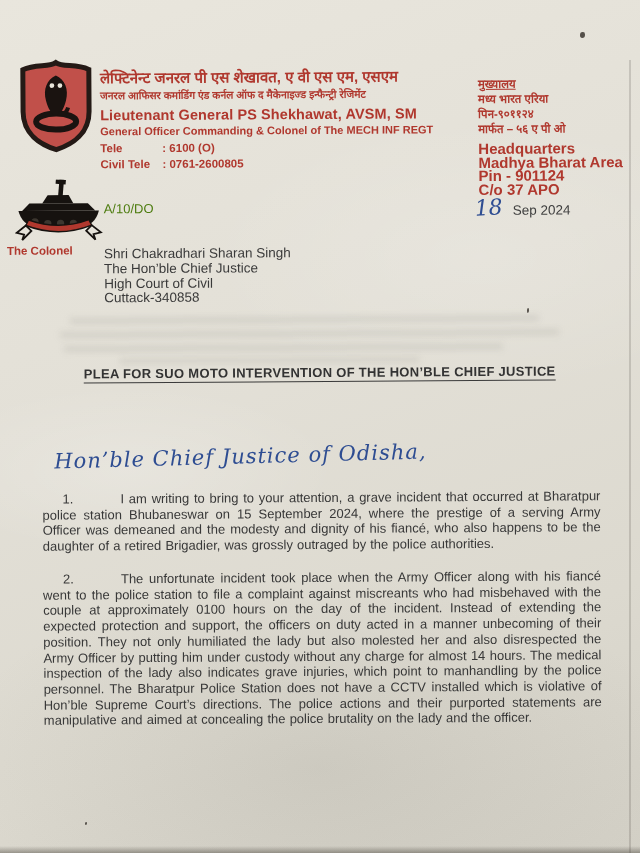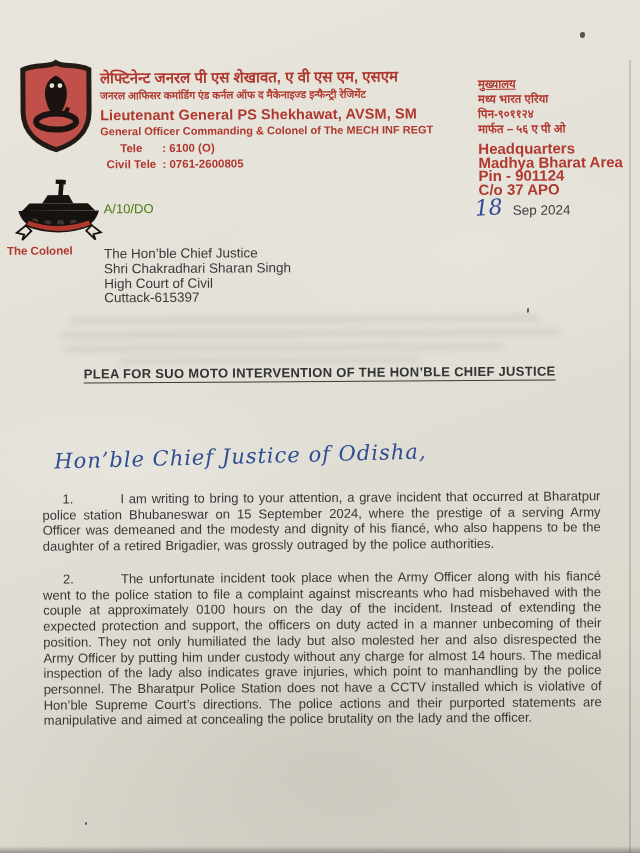--- a/index.html
+++ b/index.html
@@ -21,21 +21,21 @@
 
   
   .crest{left:18px;top:56px;width:80px;height:96px;}
   .lh-left{left:102px;top:68px;width:380px;line-height:1.25;}
   .lh-hindi-name{font-size:15px;font-weight:bold;}
   .lh-hindi-desg{font-size:10.5px;font-weight:bold;margin-top:1px;}
   .lh-name{font-size:14.5px;font-weight:bold;margin-top:4px;letter-spacing:0.1px;}
   .lh-desg{font-size:11px;font-weight:bold;margin-top:1px;}
   .tele-row{display:flex;font-size:11.5px;font-weight:bold;margin-top:2px;}
   .tele-row:first-of-type{margin-top:6px;}
-  .tele-label{width:62px;text-align:center;}
+  .tele-label{width:62px;}
   .lh-right{left:480px;top:78px;width:150px;}
   .hq-hindi div{font-size:11.5px;font-weight:bold;line-height:15px;}
   .hq-hindi div:first-child{text-decoration:underline;}
   .hq-eng div{font-size:15px;font-weight:bold;line-height:12.5px;margin-top:1px;}
   .hq-eng{margin-top:6px;}
 
   .tank{left:14px;top:178px;width:92px;height:64px;}
   .colonel{left:8px;top:243px;width:104px;font-size:11.5px;font-weight:bold;}
 
   .reference{left:105px;top:200px;font-size:13px;color:#4d7c0f;}
@@ -131,24 +131,24 @@
   </div>
   <div class="abs colonel red">The Colonel</div>
 
   <div class="abs reference">A/10/DO</div>
 
   <div class="abs dateline">
     <span class="date-day">18</span><span>Sep 2024</span>
   </div>
 
   <div class="abs addressee">
+    <div>Shri Chakradhari Sharan Singh</div>
     <div>The Hon’ble Chief Justice</div>
-    <div>Shri Chakradhari Sharan Singh</div>
     <div>High Court of Civil</div>
-    <div>Cuttack-615397</div>
+    <div>Cuttack-340858</div>
   </div>
 
   <div class="abs ghost" style="left:70px;top:316px;width:470px;height:7px;"></div>
   <div class="abs ghost" style="left:60px;top:330px;width:500px;height:7px;"></div>
   <div class="abs ghost" style="left:64px;top:344px;width:440px;height:7px;"></div>
   <div class="abs ghost" style="left:120px;top:357px;width:300px;height:6px;"></div>
 
   <div class="abs subject-wrap">
     <span class="subject">PLEA FOR SUO MOTO INTERVENTION OF THE HON’BLE CHIEF JUSTICE</span>
   </div>

